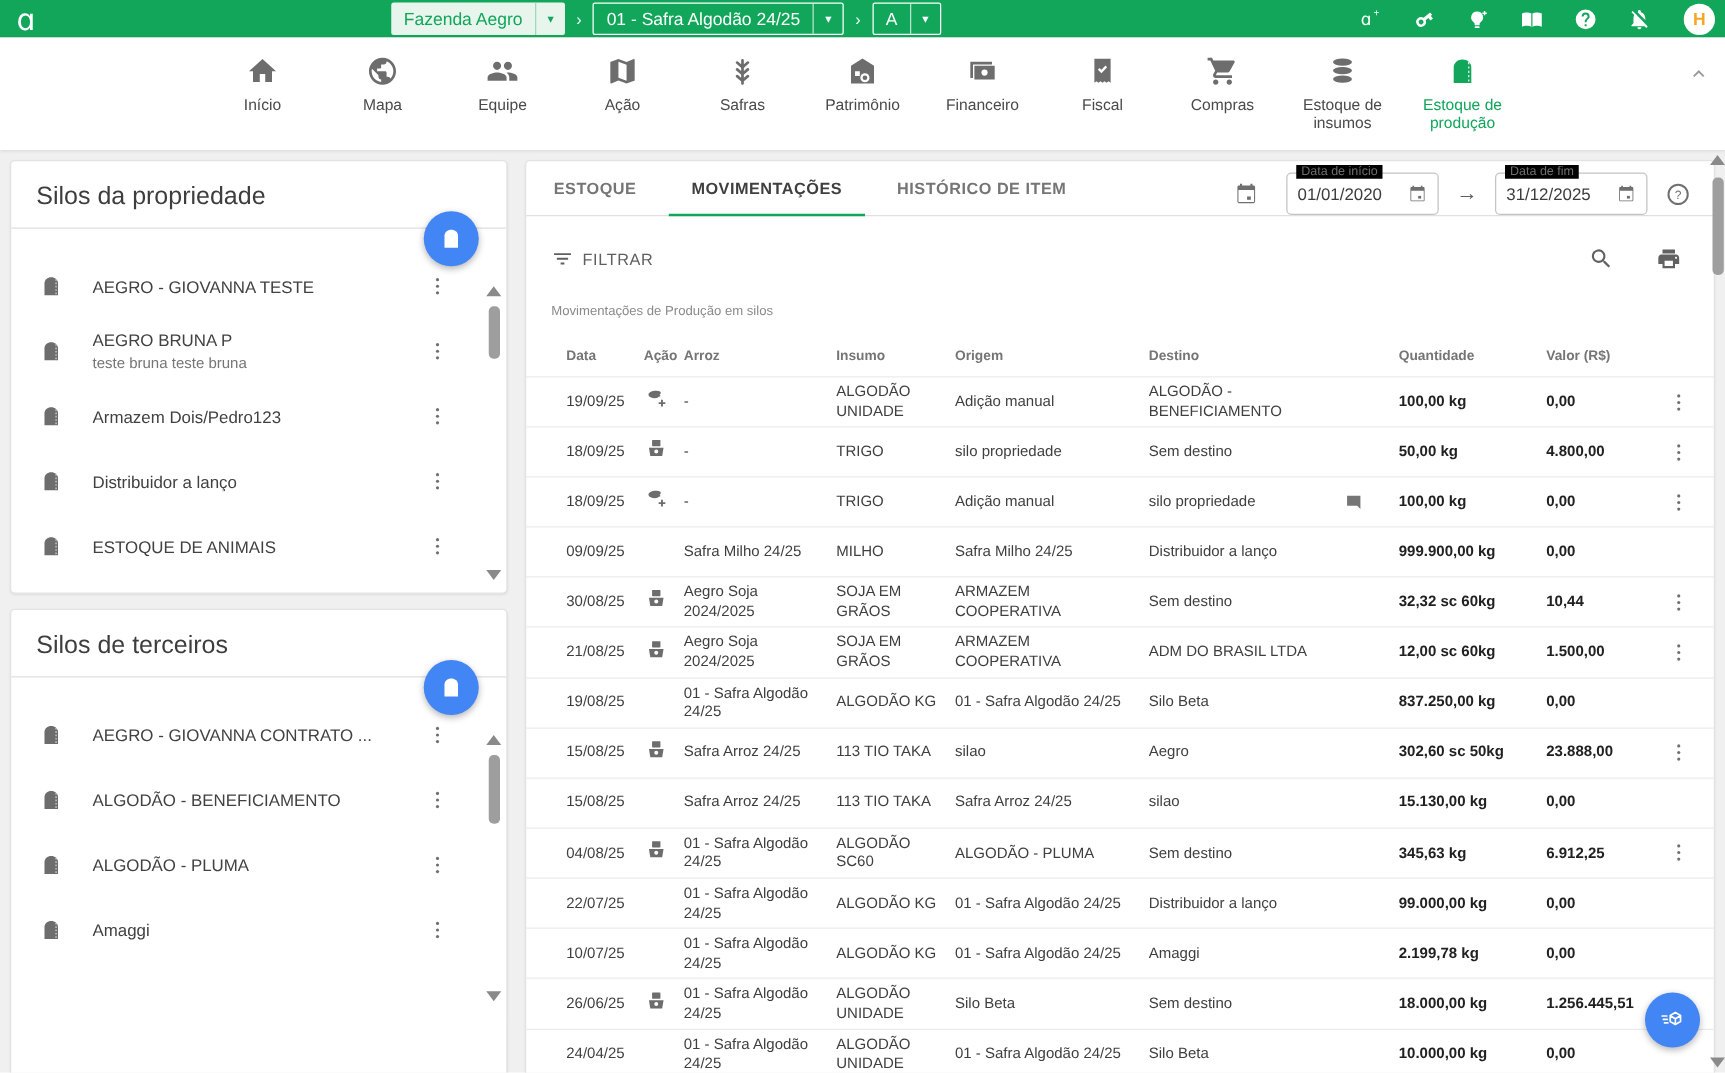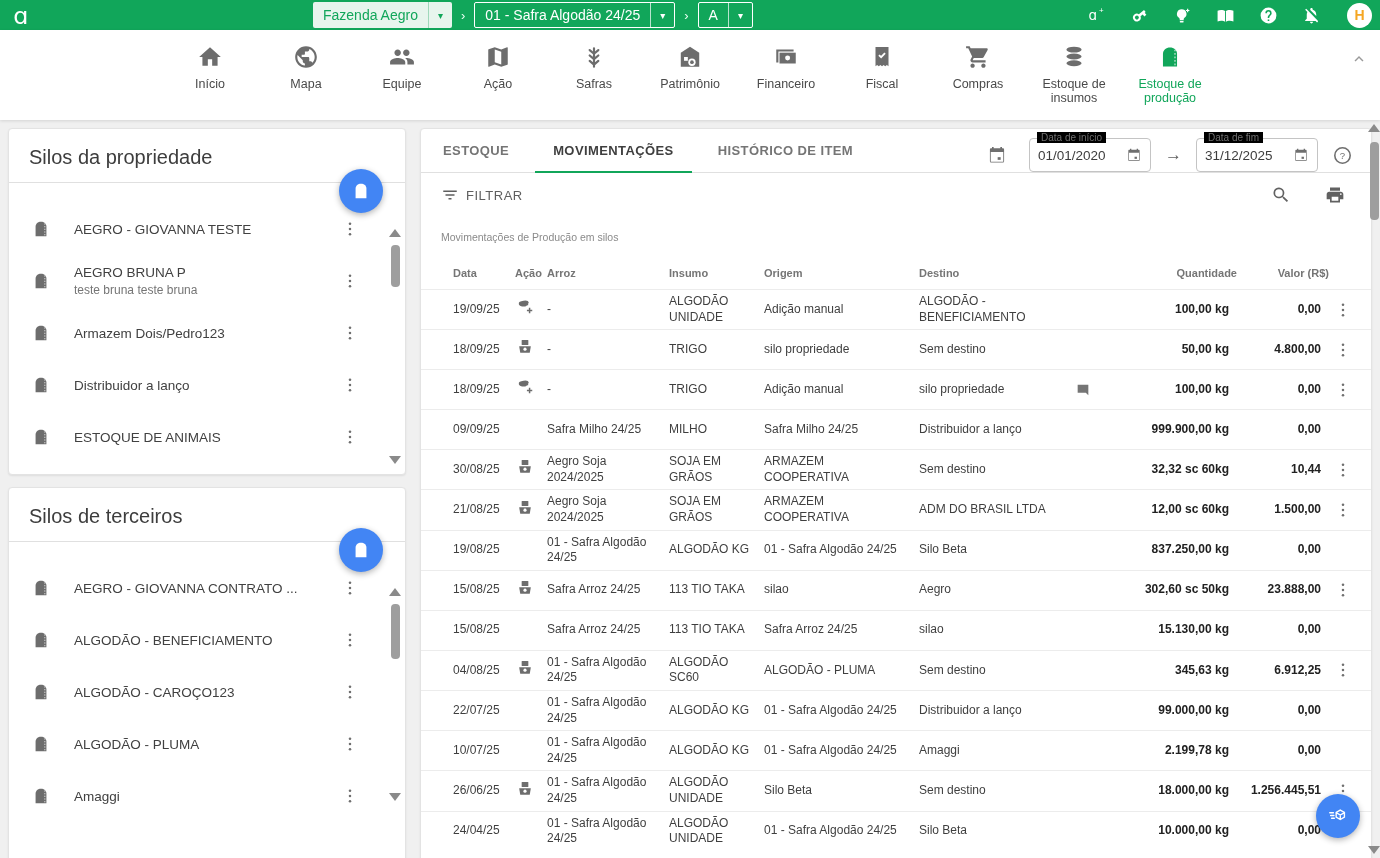--- a/index.html
+++ b/index.html
@@ -70,31 +70,31 @@
   .tab.active::after { content:""; position:absolute; left:4px; right:4px; bottom:-1px; height:2px; background:#11a65a; }
   .date-group { position:absolute; right:18px; top:9px; display:flex; align-items:center; gap:14px; }
   .cal-btn { width:20px; height:20px; color:#6f6f6f; background:none; border:none; cursor:pointer; padding:0; margin-right:8px; }
   .fld { position:relative; width:122px; height:34px; border:1px solid #c4c4c4; border-radius:4px; display:flex; align-items:center; padding:0 8px; background:#fff; }
   .fld-label { position:absolute; top:-7px; left:7px; font-size:10px; color:#6f6f6f; background:#000000; padding:0 4px; white-space:nowrap; }
   .fld-value { flex:1; font-size:13.5px; color:#3d3d3d; }
   .fld .icon { width:16px; height:16px; color:#6f6f6f; cursor:pointer; }
   .range-arrow { font-size:17px; color:#5f5f5f; }
   .help-btn { width:21px; height:21px; color:#6f6f6f; background:none; border:none; cursor:pointer; padding:0; }
 
-  .filter-row { display:flex; align-items:center; margin:12px 26px 0 20px; }
+  .filter-row { display:flex; align-items:center; margin:24px 26px 0 20px; }
   .filter-btn { display:flex; align-items:center; gap:7px; background:none; border:none; cursor:pointer; color:#5f5f5f; font-size:13px; letter-spacing:.5px; font-family:inherit; }
   .filter-btn .icon { width:18px; height:18px; }
   .tool-icons { margin-left:auto; display:flex; gap:34px; }
   .tool-btn { width:20px; height:20px; color:#616161; background:none; border:none; cursor:pointer; padding:0; }
 
   .caption { margin:26px 0 0 20px; font-size:10.5px; color:#8a8a8a; }
 
   .grid-row { display:grid; grid-template-columns:62px 32px 122px 95px 155px 200px 118px 92px 36px; align-items:center; padding:4px 6px 4px 32px; }
   .t-head { margin-top:14px; font-size:11px; color:#757575; font-weight:bold; min-height:32px; }
-  .th.right, .td.right { text-align:right; }
+  .th.right, .td.right { }
   .tr { min-height:40px; border-top:1px solid #ececec; cursor:pointer; }
   .td { font-size:12px; color:#3f3f3f; line-height:1.3; padding-right:8px; }
   .td-action .icon { width:20px; height:20px; color:#6d6d6d; }
   .td-dest { display:flex; align-items:center; }
   .td-dest .dest-label { max-width:150px; }
   .td-dest .icon { width:16px; height:16px; color:#757575; margin-left:auto; margin-right:20px; cursor:pointer; }
   .val { font-weight:bold; color:#212121; }
   .td-menu { display:flex; justify-content:center; }
 
   .main-fab { left:1316px; top:794px; }
@@ -433,38 +433,20 @@
         </button>
       </div>
       <div class="s-item">
         <span class="icon s-ico">
           <svg viewBox="0 0 24 24">
             <path fill="currentColor" d="M5.5 9.2C5.5 5.7 8.4 3.3 12 3.3s6.5 2.4 6.5 5.9V20.7h-13z"></path>
             <path stroke="#fff" stroke-width="1" stroke-dasharray="1.6 1.6" d="M16.6 5.2v15" opacity=".85"></path>
           </svg>
         </span>
         <div class="s-text">
-          <span class="s-label">ALGODÃO - CAROÇO123</span>
-        </div>
-        <button class="kebab-btn icon">
-          <svg viewBox="0 0 24 24">
-            <circle cx="12" cy="5" r="1.7" fill="currentColor"></circle>
-            <circle cx="12" cy="12" r="1.7" fill="currentColor"></circle>
-            <circle cx="12" cy="19" r="1.7" fill="currentColor"></circle>
-          </svg>
-        </button>
-      </div>
-      <div class="s-item">
-        <span class="icon s-ico">
-          <svg viewBox="0 0 24 24">
-            <path fill="currentColor" d="M5.5 9.2C5.5 5.7 8.4 3.3 12 3.3s6.5 2.4 6.5 5.9V20.7h-13z"></path>
-            <path stroke="#fff" stroke-width="1" stroke-dasharray="1.6 1.6" d="M16.6 5.2v15" opacity=".85"></path>
-          </svg>
-        </span>
-        <div class="s-text">
           <span class="s-label">ALGODÃO - PLUMA</span>
         </div>
         <button class="kebab-btn icon">
           <svg viewBox="0 0 24 24">
             <circle cx="12" cy="5" r="1.7" fill="currentColor"></circle>
             <circle cx="12" cy="12" r="1.7" fill="currentColor"></circle>
             <circle cx="12" cy="19" r="1.7" fill="currentColor"></circle>
           </svg>
         </button>
       </div>

